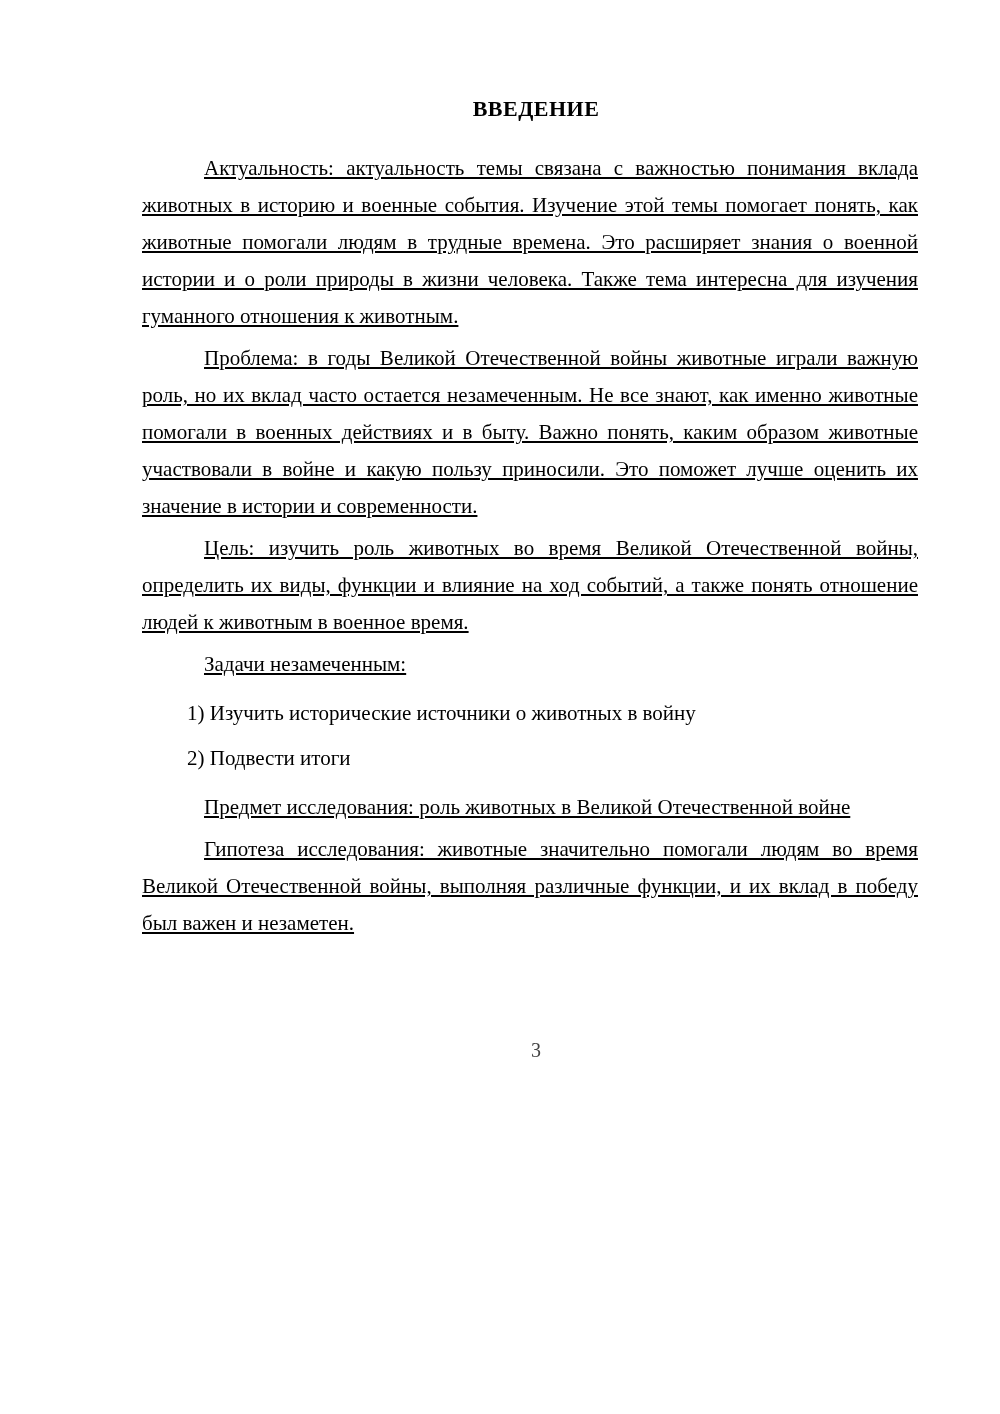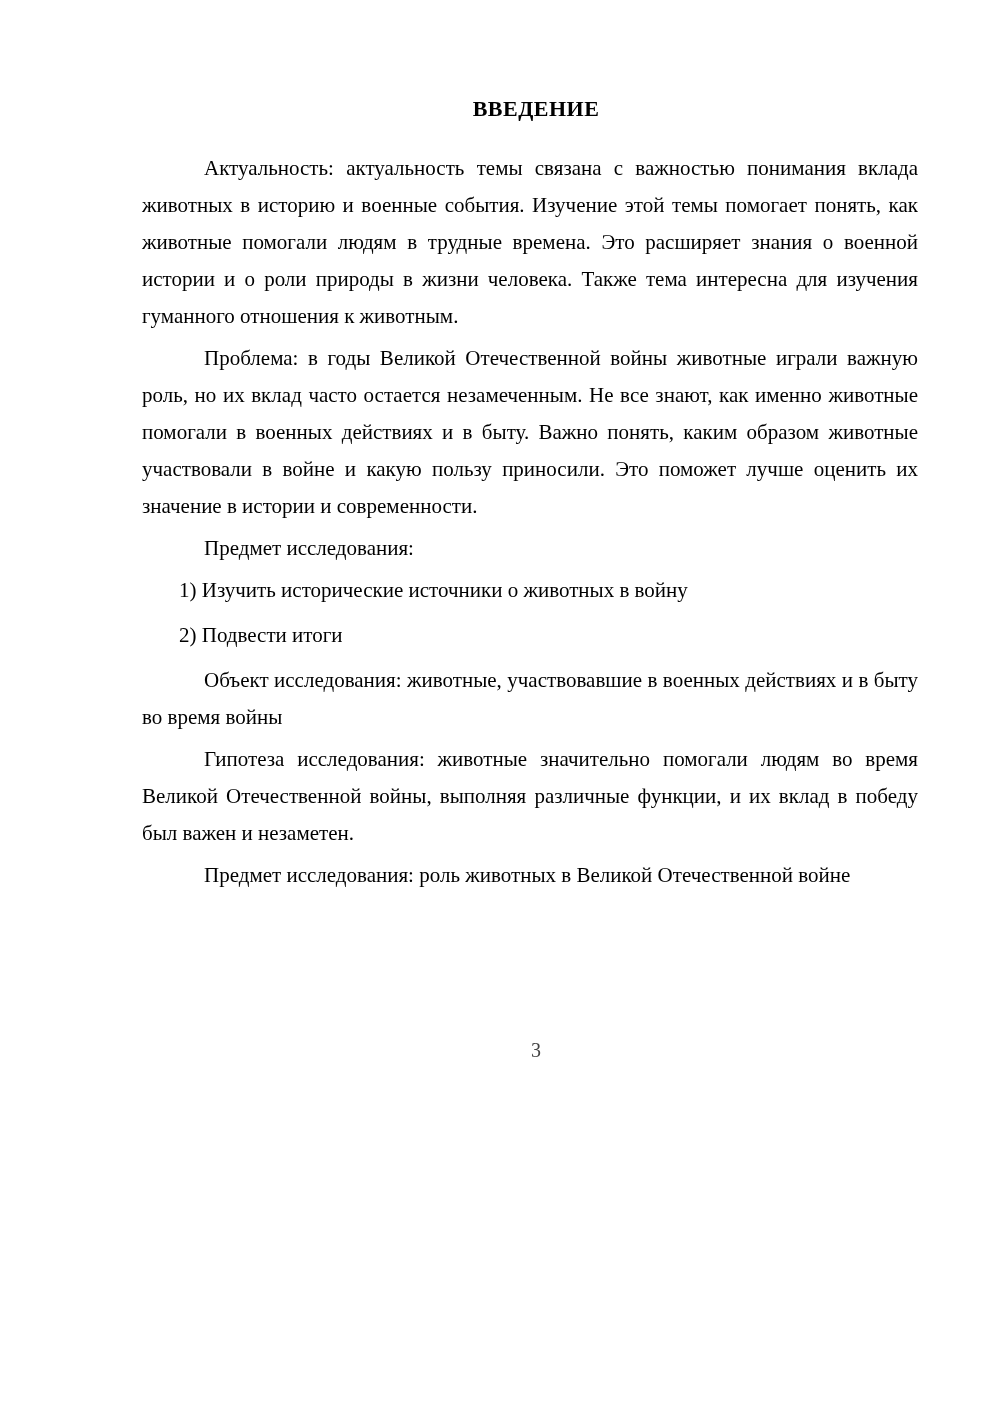--- a/index.html
+++ b/index.html
@@ -24,26 +24,27 @@
     font-weight: bold;
     text-align: center;
     letter-spacing: 0.5px;
   }
   .para {
     margin: 0 12px 5px 0;
     font-size: 21px;
     line-height: 37px;
     text-align: justify;
     text-indent: 62px;
+    text-decoration: underline;
   }
   .para.no-justify {
     text-align: left;
   }
   .tasks {
-    margin: 4px;
+    margin: 12px;
     padding: 0;
     list-style: none;
   }
   .task {
     margin: 0 0 8px 33px;
     font-size: 21px;
     line-height: 37px;
     text-align: left;
   }
   .page-number {
@@ -60,30 +61,30 @@
 <body>
 
 <div class="page">
 
   <h1 class="title">ВВЕДЕНИЕ</h1>
 
   <p class="para">Актуальность: актуальность темы связана с важностью понимания вклада животных в историю и военные события. Изучение этой темы помогает понять, как животные помогали людям в трудные времена. Это расширяет знания о военной истории и о роли природы в жизни человека. Также тема интересна для изучения гуманного отношения к животным.</p>
 
   <p class="para">Проблема: в годы Великой Отечественной войны животные играли важную роль, но их вклад часто остается незамеченным. Не все знают, как именно животные помогали в военных действиях и в быту. Важно понять, каким образом животные участвовали в войне и какую пользу приносили. Это поможет лучше оценить их значение в истории и современности.</p>
 
+  <p class="para">Цель: изучить роль животных во время Великой Отечественной войны, определить их виды, функции и влияние на ход событий, а также понять отношение людей к животным в военное время.</p>
 
-  <p class="para no-justify">Предмет исследования:</p>
+  <p class="para no-justify">Задачи незамеченным:</p>
 
   <div class="tasks">
     <div class="task">1) Изучить исторические источники о животных в войну</div>
     <div class="task">2) Подвести итоги</div>
   </div>
 
-  <p class="para">Объект исследования: животные, участвовавшие в военных действиях и в быту во время войны</p>
+
+  <p class="para">Предмет исследования: роль животных в Великой Отечественной войне</p>
 
   <p class="para">Гипотеза исследования: животные значительно помогали людям во время Великой Отечественной войны, выполняя различные функции, и их вклад в победу был важен и незаметен.</p>
-
-  <p class="para">Предмет исследования: роль животных в Великой Отечественной войне</p>
 
 
   <div class="page-number">3</div>
 
 </div>
 
 </body></html>

